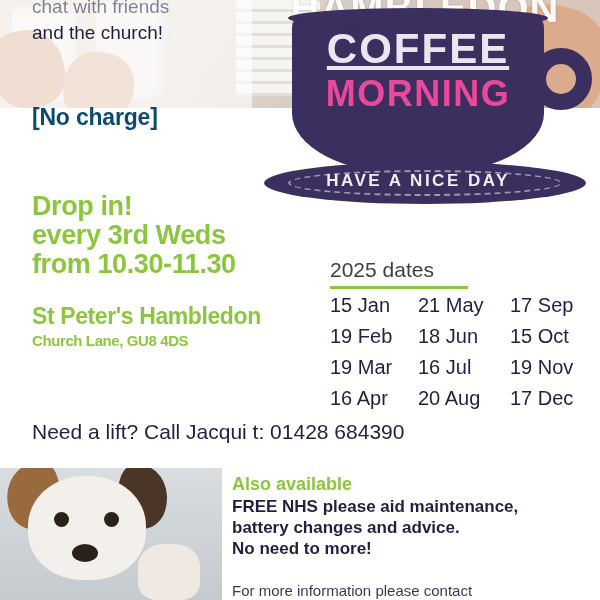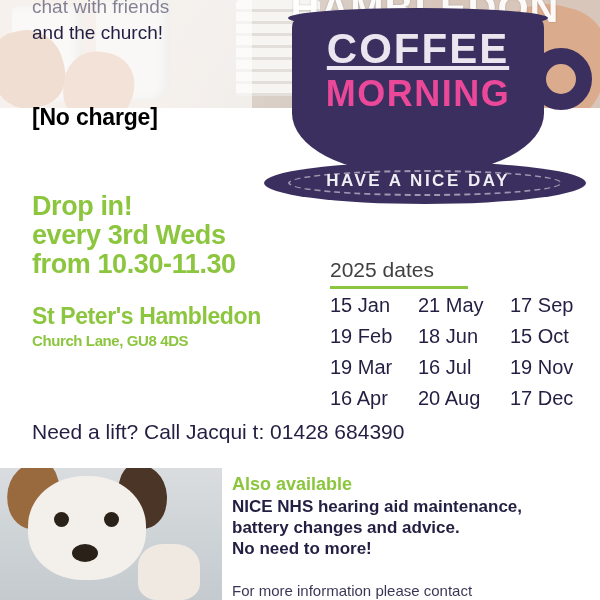--- a/index.html
+++ b/index.html
@@ -143,21 +143,21 @@
     font-size: 19px;
     line-height: 26px;
     font-weight: 400;
   }
   .intro-line { display: block; white-space: nowrap; }
   .intro-line.faded { opacity: 0.55; }
   .no-charge {
     position: absolute;
     left: 32px;
     top: 104px;
-    color: #000000;
+    color: #0c4a6e;
     font-size: 23px;
     font-weight: 700;
     letter-spacing: -0.2px;
   }
 
   
   .badge {
     position: absolute;
     left: 258px;
     top: -14px;
@@ -514,19 +514,19 @@
       <div class="dog-head"></div>
       <div class="dog-eye-l"></div>
       <div class="dog-eye-r"></div>
       <div class="dog-nose"></div>
       <div class="dog-paw"></div>
     </div>
   </div>
 
   <div class="also-title">Also available</div>
   <div class="also-body">
-    <div>NICE NHS hearing aid maintenance,</div>
+    <div>FREE NHS please aid maintenance,</div>
     <div>battery changes and advice.</div>
     <div>No need to more!</div>
   </div>
   <div class="also-more">For more information please contact</div>
 
 </div>
 
 </body></html>

